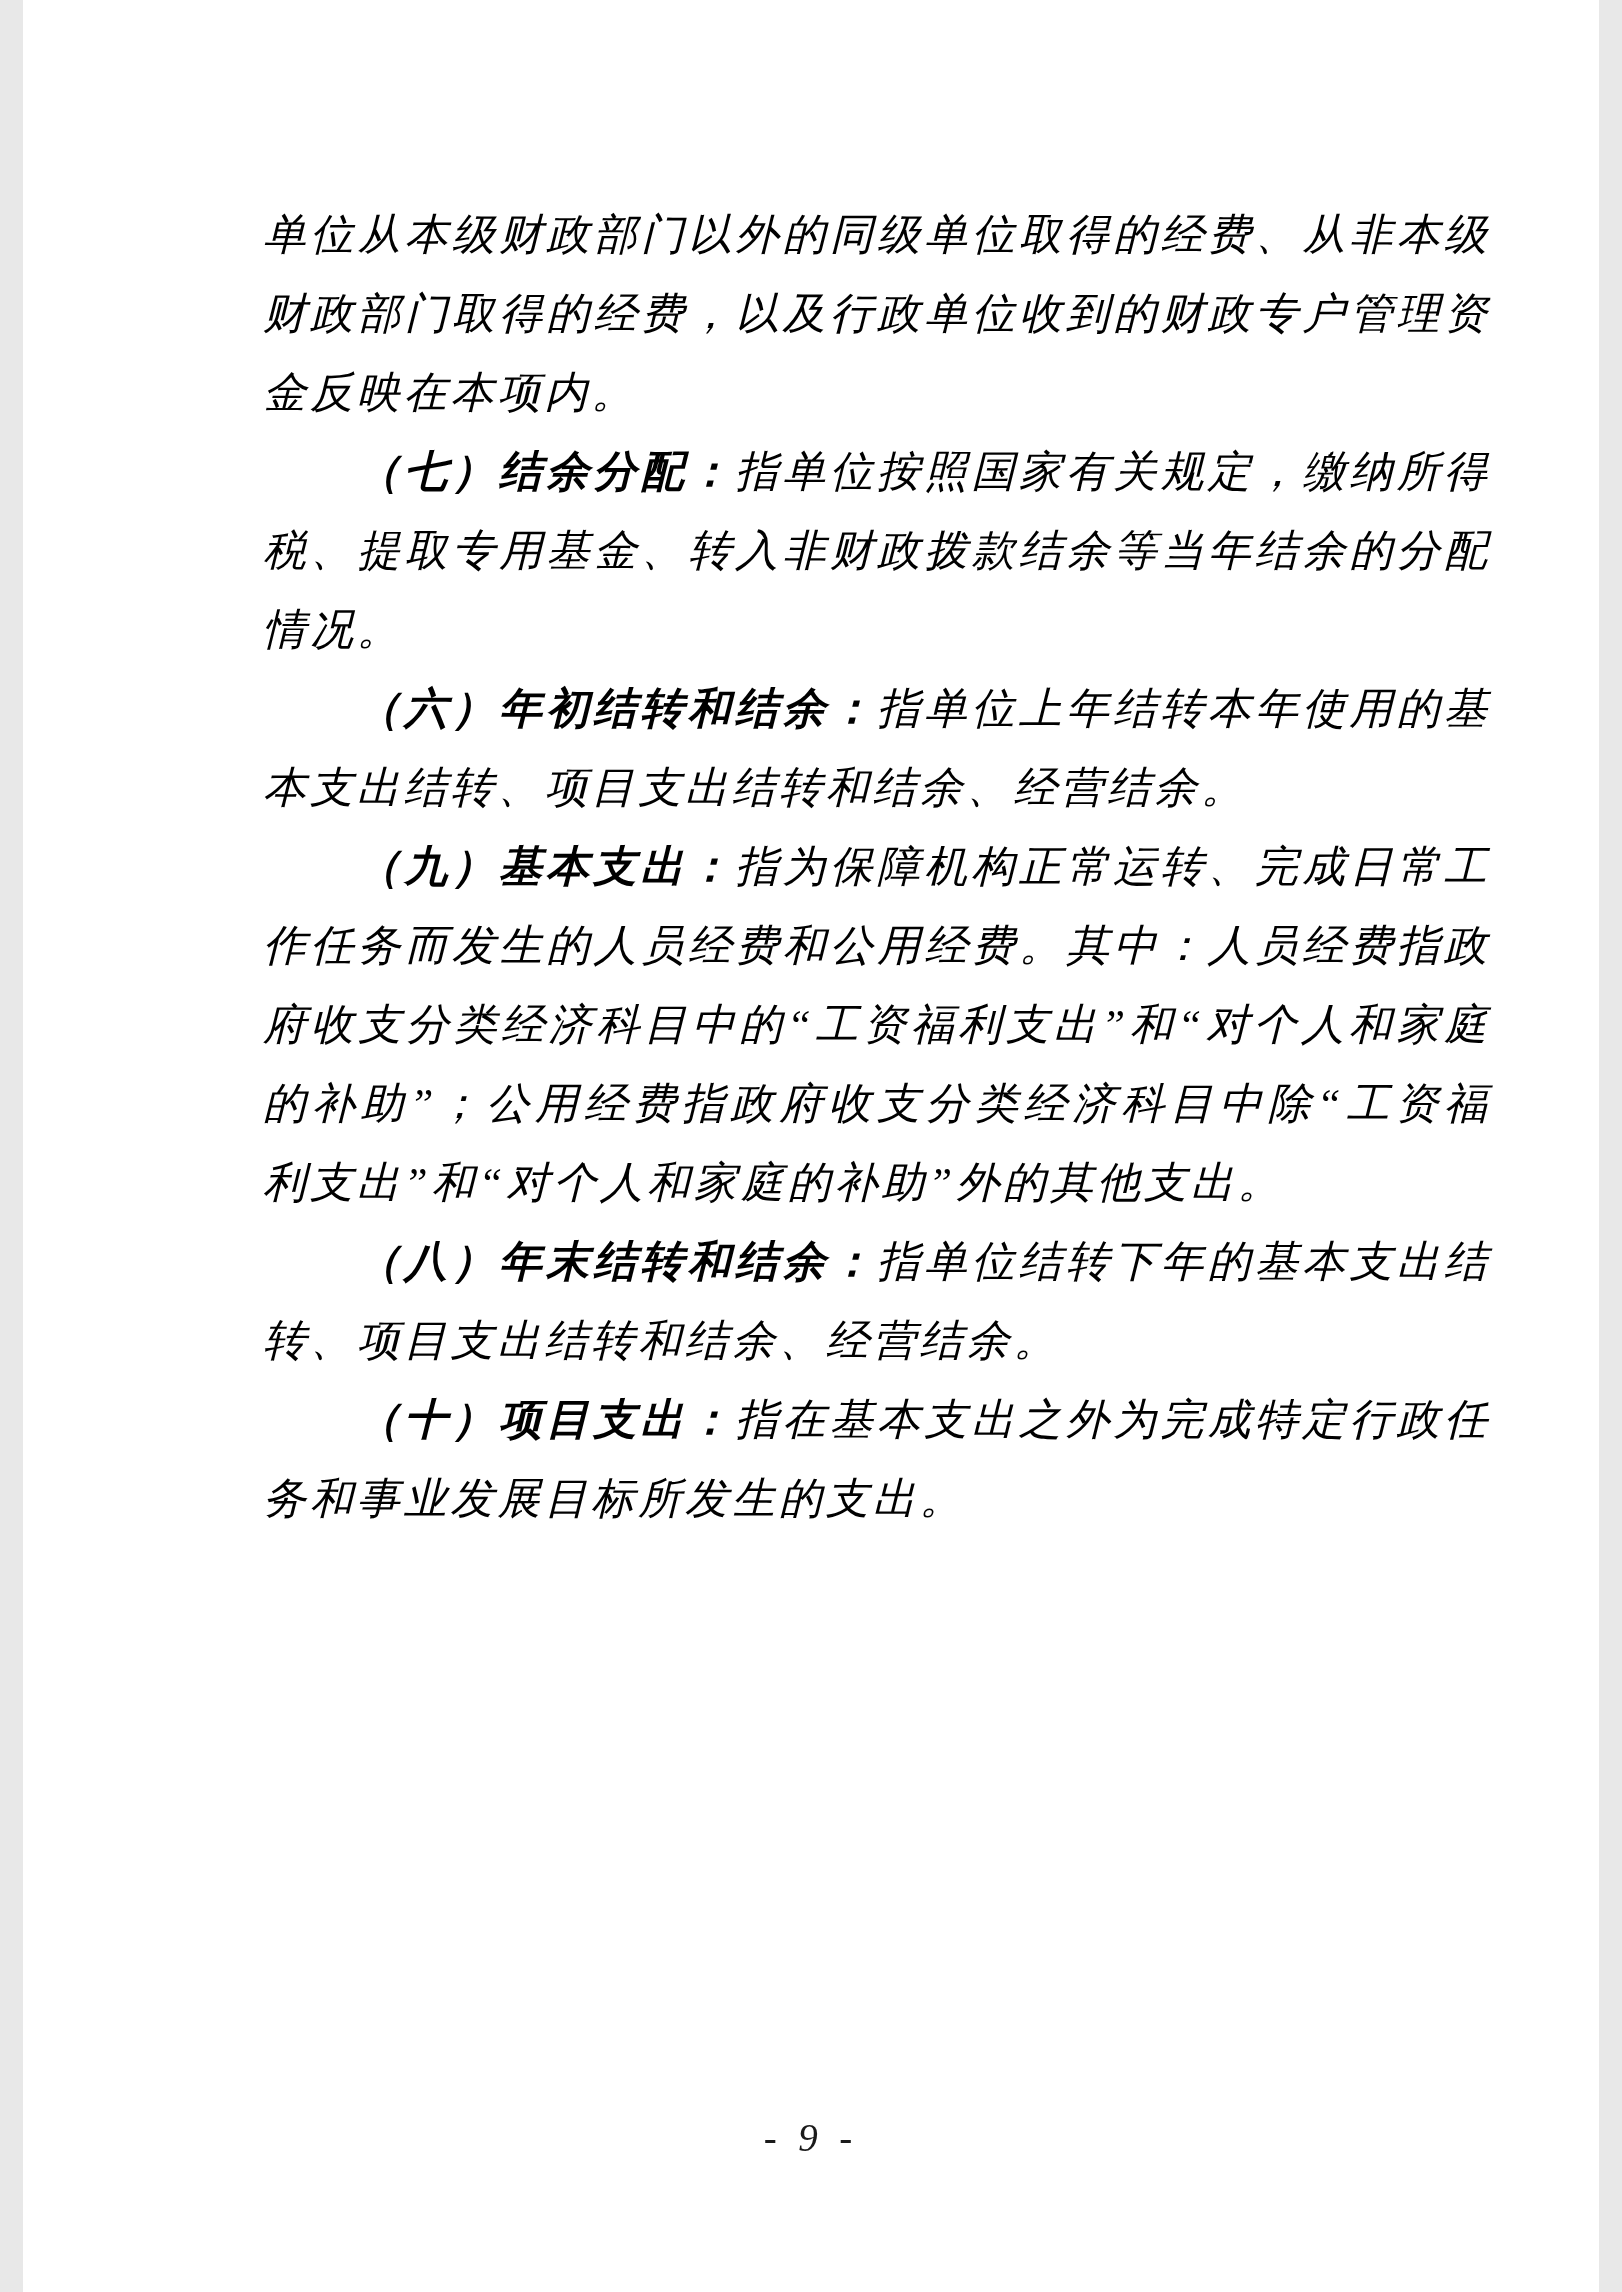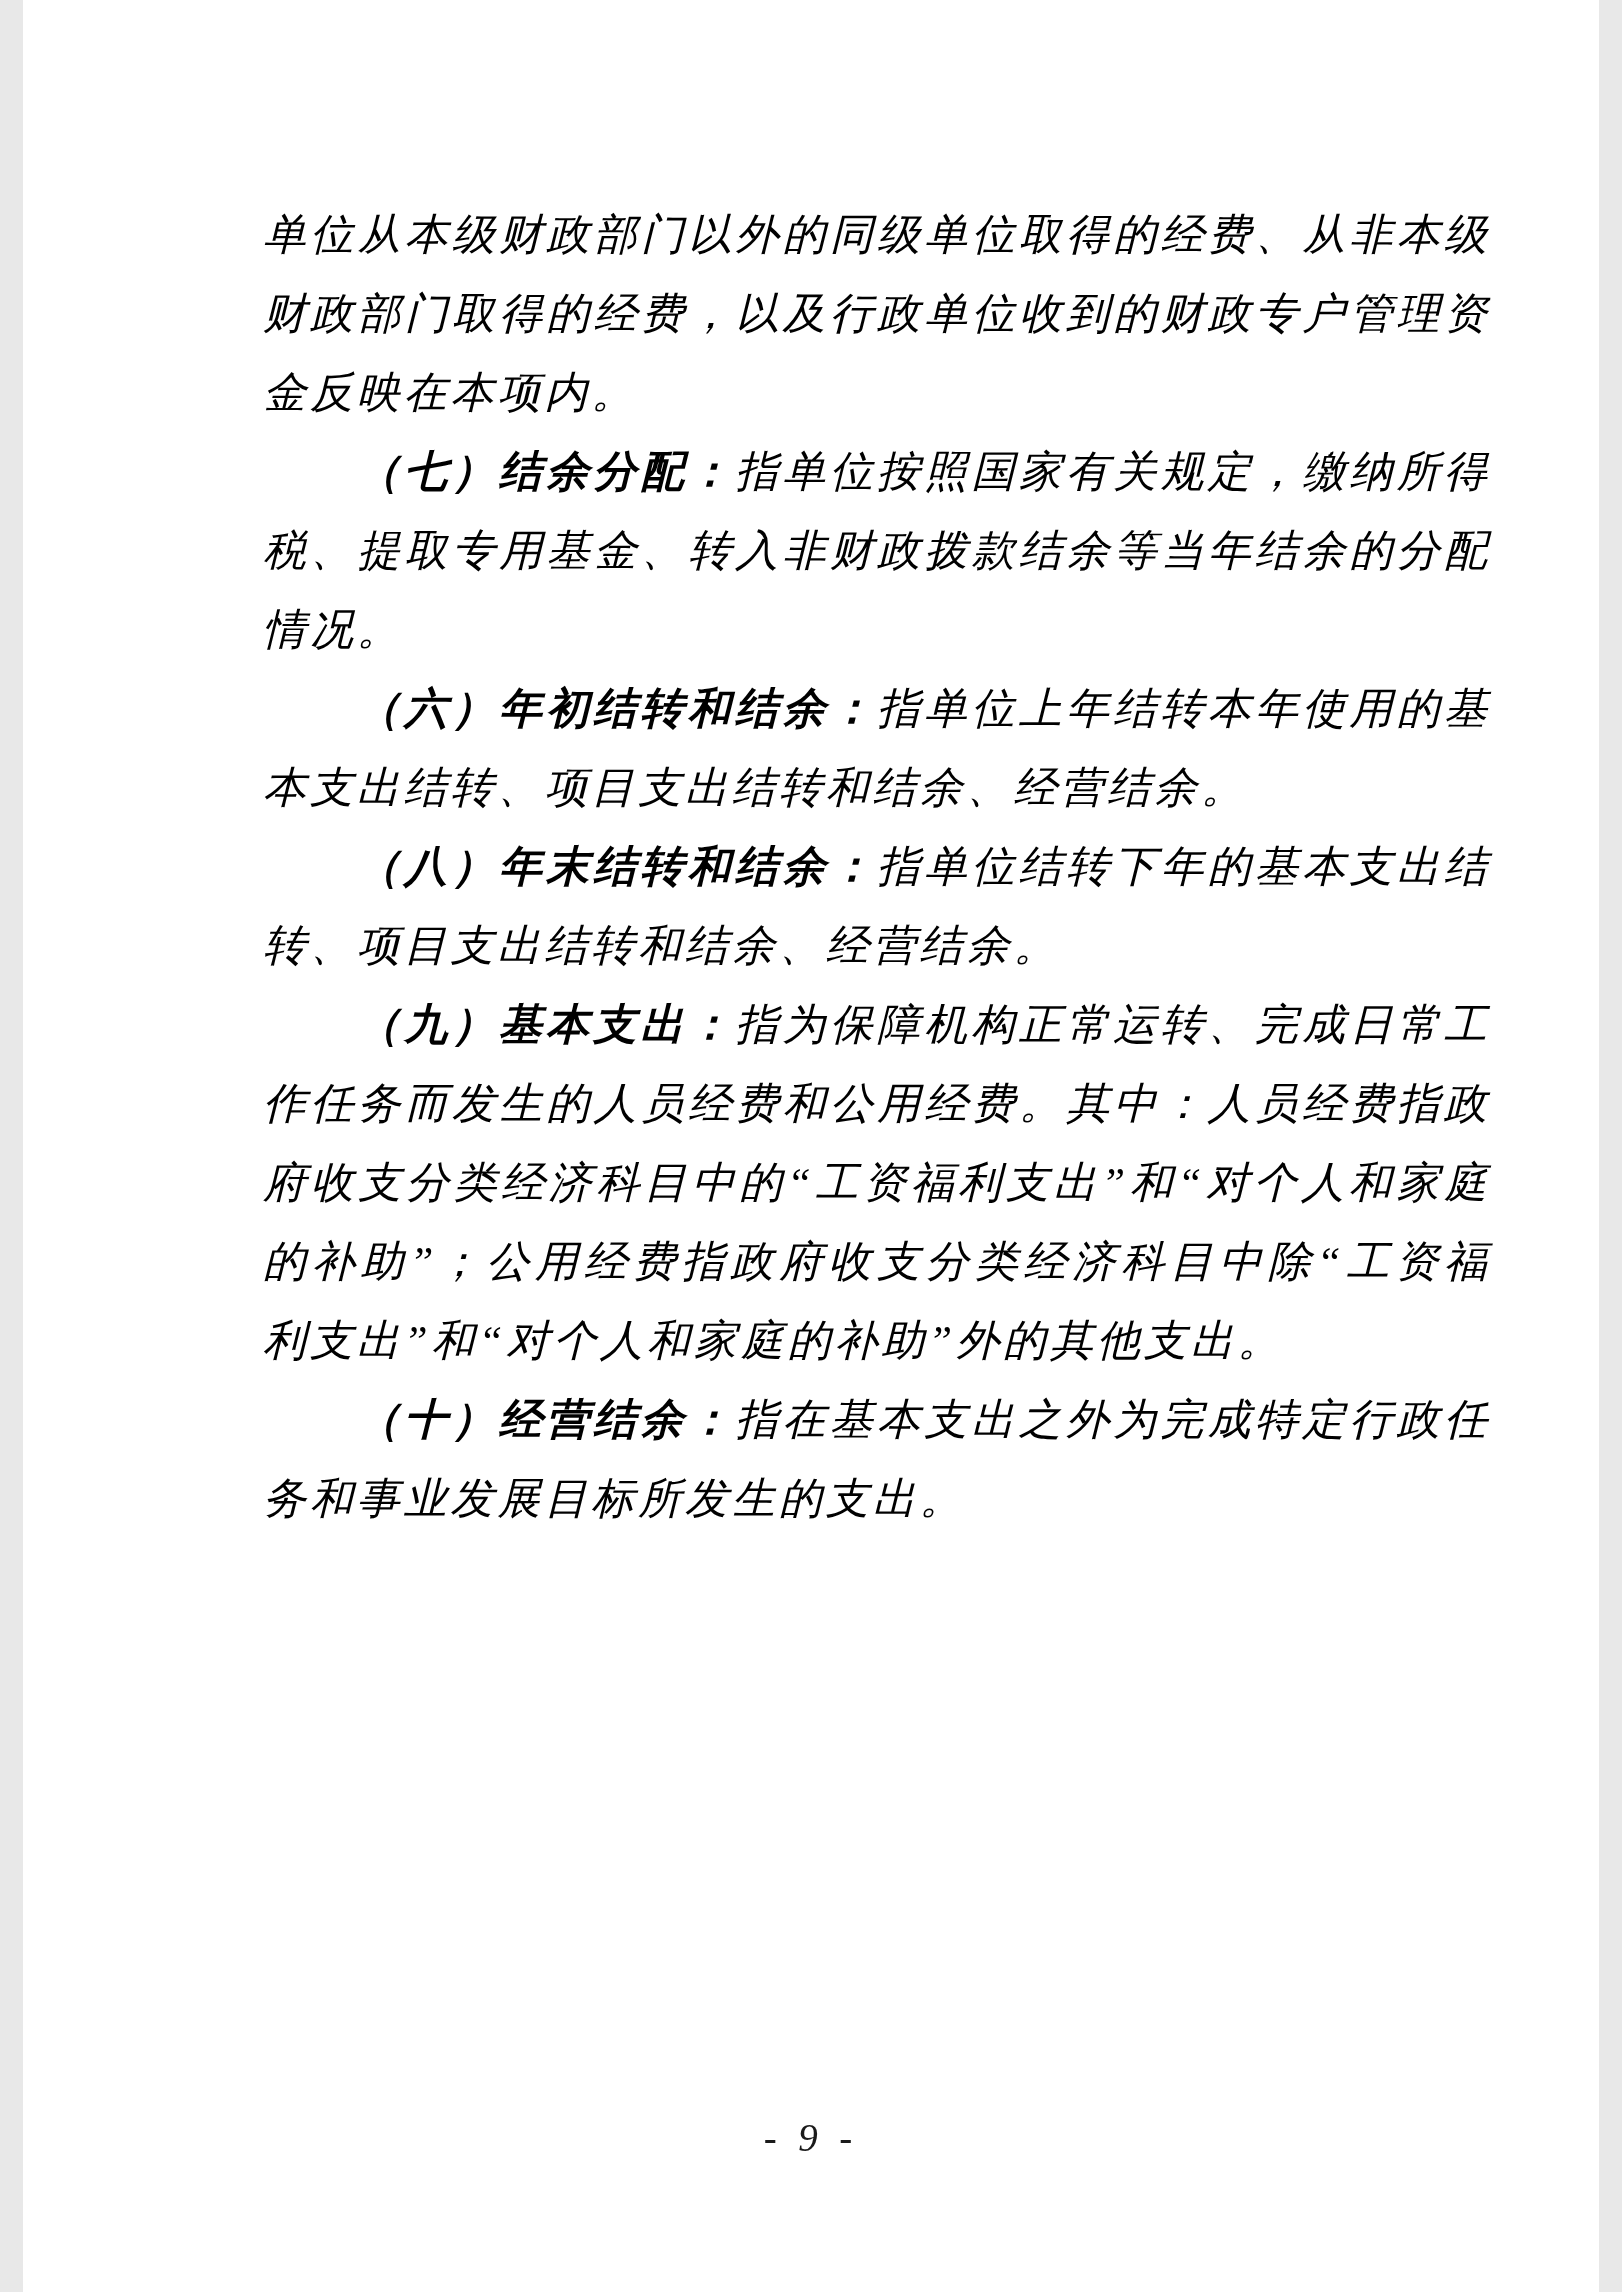--- a/index.html
+++ b/index.html
@@ -55,21 +55,21 @@
   }
 </style>
 </head>
 <body>
 
 <div class="page">
   <div class="content" id="paragraph-container">
       <p class="para"><span>单位从本级财政部门以外的同级单位取得的经费、从非本级财政部门取得的经费，以及行政单位收到的财政专户管理资金反映在本项内。</span></p>
       <p class="para indent"><span class="lead">（七）结余分配：</span><span>指单位按照国家有关规定，缴纳所得税、提取专用基金、转入非财政拨款结余等当年结余的分配情况。</span></p>
       <p class="para indent"><span class="lead">（六）年初结转和结余：</span><span>指单位上年结转本年使用的基本支出结转、项目支出结转和结余、经营结余。</span></p>
+      <p class="para indent"><span class="lead">（九）基本支出：</span><span>指为保障机构正常运转、完成日常工作任务而发生的人员经费和公用经费。其中：人员经费指政府收支分类经济科目中的“工资福利支出”和“对个人和家庭的补助”；公用经费指政府收支分类经济科目中除“工资福利支出”和“对个人和家庭的补助”外的其他支出。</span></p>
       <p class="para indent"><span class="lead">（八）年末结转和结余：</span><span>指单位结转下年的基本支出结转、项目支出结转和结余、经营结余。</span></p>
-      <p class="para indent"><span class="lead">（九）基本支出：</span><span>指为保障机构正常运转、完成日常工作任务而发生的人员经费和公用经费。其中：人员经费指政府收支分类经济科目中的“工资福利支出”和“对个人和家庭的补助”；公用经费指政府收支分类经济科目中除“工资福利支出”和“对个人和家庭的补助”外的其他支出。</span></p>
-      <p class="para indent"><span class="lead">（十）经营结余：</span><span>指在基本支出之外为完成特定行政任务和事业发展目标所发生的支出。</span></p>
+      <p class="para indent"><span class="lead">（十）项目支出：</span><span>指在基本支出之外为完成特定行政任务和事业发展目标所发生的支出。</span></p>
     </div>
   <div class="footer">
     <span class="page-number">- 9 -</span>
   </div>
 </div>
 
 
 </body></html>

